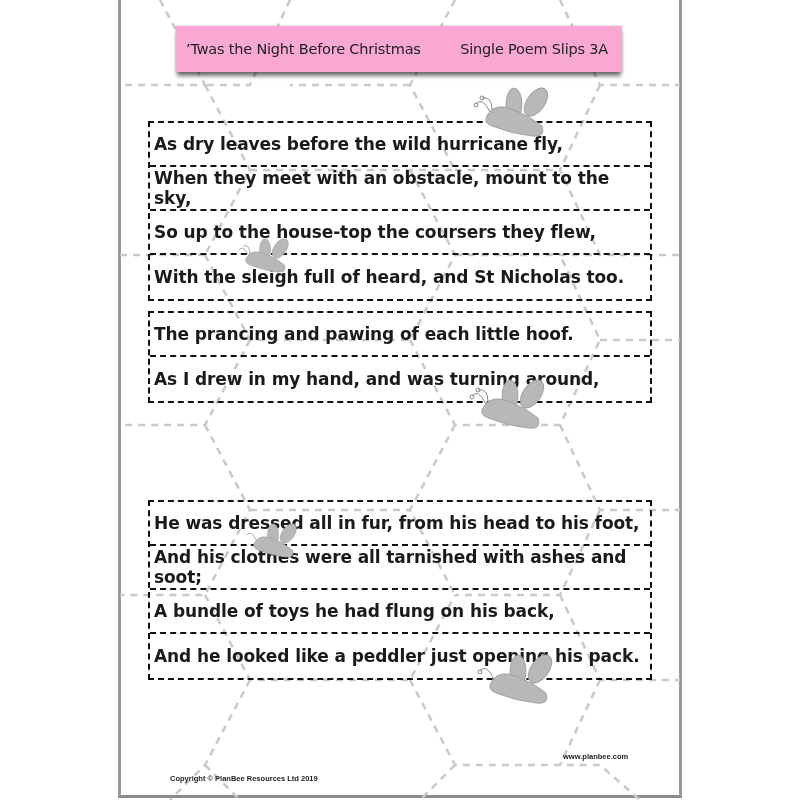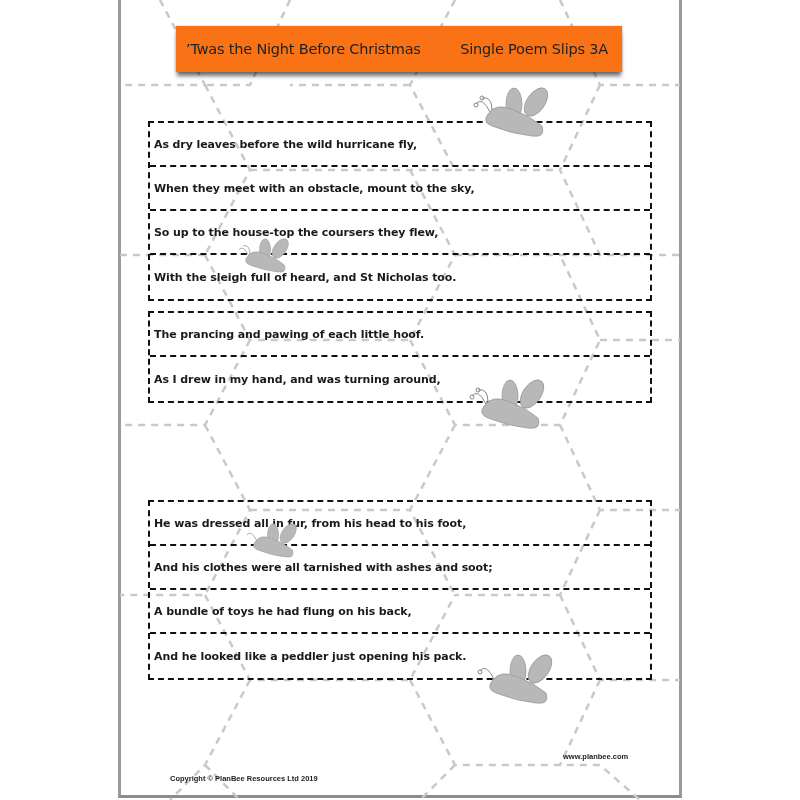--- a/index.html
+++ b/index.html
@@ -6,29 +6,29 @@
   body { width: 800px; height: 800px; position: relative; overflow: hidden; font-family: "DejaVu Sans", sans-serif; }
   .page {
     position: absolute; left: 118px; top: -2px; width: 564px; height: 800px;
     background: #ffffff;
     border-left: 3px solid #9a9a9a; border-right: 3px solid #9a9a9a; border-bottom: 3px solid #8c8c8c;
     box-sizing: border-box;
   }
   .bg-svg { position: absolute; left: 0; top: 0; width: 800px; height: 800px; pointer-events: none; }
   .header {
     position: absolute; left: 176px; top: 26px; width: 446px; height: 46px;
-    background: #f97316; box-shadow: 0 5px 4px -1px rgba(0,0,0,0.55), 0 0 2px rgba(0,0,0,0.25);
+    background: #f9a8d4; box-shadow: 0 5px 4px -1px rgba(0,0,0,0.55), 0 0 2px rgba(0,0,0,0.25);
     display: flex; align-items: center; justify-content: space-between; box-sizing: border-box;
     padding: 0 14px 0 10px;
   }
   .header span { font-family: "DejaVu Sans", sans-serif; font-size: 14.5px; color: #222; letter-spacing: -0.2px; }
   .group { position: absolute; left: 148px; width: 504px; border: 2px dashed #111; box-sizing: border-box; }
   .slip { height: 44px; border-bottom: 2px dashed #111; box-sizing: border-box; display: flex; align-items: center; padding-left: 4px; }
   .slip:last-child { border-bottom: none; }
-  .slip span { font-family: "DejaVu Sans", sans-serif; font-weight: bold; font-size: 11px; color: #1a1a1a; letter-spacing: -0.1px; }
+  .slip span { font-family: "DejaVu Sans", sans-serif; font-weight: bold; font-size: 17px; color: #1a1a1a; letter-spacing: -0.1px; }
   .footer-left, .footer-right { position: absolute; top: 752px; font-family: "Liberation Sans", sans-serif; font-weight: bold; font-size: 7.5px; color: #222; }
   .footer-left { left: 170px; margin-top: 22px; }
   .footer-right { left: 563px; }
   .bee { position: absolute; pointer-events: none; }
 </style>
 </head>
 <body>
 
 <div class="page"></div>
 

